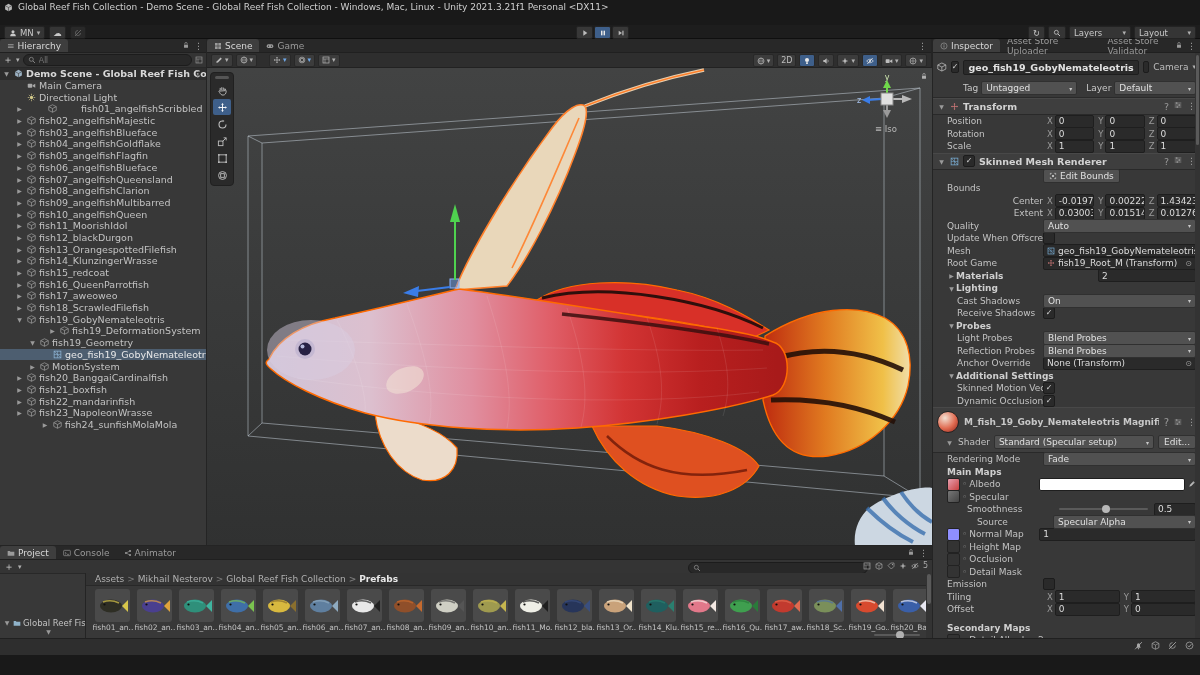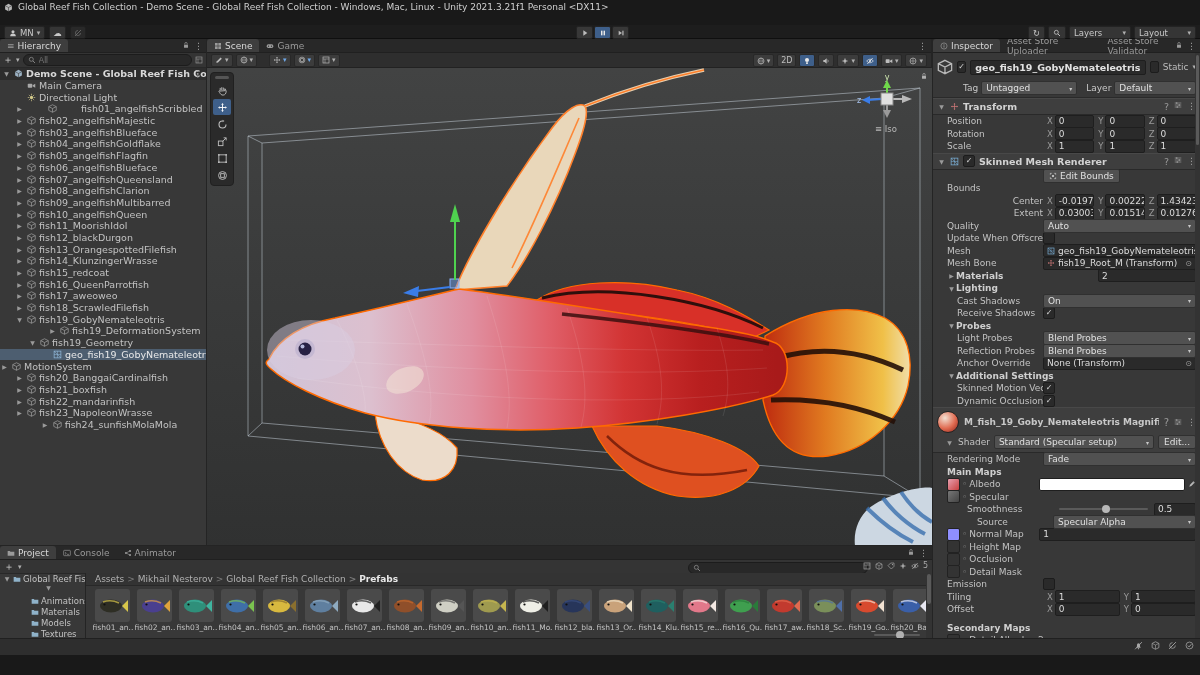--- a/index.html
+++ b/index.html
@@ -618,21 +618,21 @@
         </div>
         <div class="hrow sel" style="padding-left: 41px;">
           <span class="arrow"></span>
 
           <svg class="i s9 glyph" style="color:#8fb6d8">
             <use href="#sy-mesh"></use>
           </svg>
           <span>geo_fish19_GobyNemateleotris</span>
           <span class="kebab hdr-only"></span>
         </div>
-        <div class="hrow" style="">
+        <div class="hrow" style="padding-left: 28px;">
           <span class="arrow">▶</span>
 
           <svg class="i s9 glyph" style="color:#9a9a9a">
             <use href="#sy-cube"></use>
           </svg>
 
           <span>MotionSystem</span>
           <span class="kebab hdr-only"></span>
         </div>
         <div class="hrow" style="padding-left: 15px;">
@@ -947,21 +947,21 @@
     </span>
 
     <div class="ihead">
       <div class="inamerow">
         <svg class="bigicon glyph">
             <use href="#sy-cube"></use>
           </svg>
         <span class="cb">✓</span>
         <span class="namefield">geo_fish19_GobyNemateleotris</span>
         <span class="cb"></span>
-        <span style="font-size:9px;color:#bdbdbd">Static</span>
+        <span style="font-size:9px;color:#bdbdbd">Camera</span>
         <span class="caret">▾</span>
       </div>
       <div class="tagrow">
         <span>Tag</span>
         <span class="dd" style="width:86px">
             <span>Untagged</span>
             <span class="dc">▾</span>
           </span>
         <span style="margin-left:6px">Layer</span>
         <span class="dd" style="flex:1">
@@ -1085,21 +1085,21 @@
     <div class="irow">
         <span class="lbl">Mesh</span>
         <span class="objfield">
           <svg class="i s8 glyph" style="color:#7ab0d8">
             <use href="#sy-mesh"></use>
           </svg>
           <span>geo_fish19_GobyNemateleotris</span>
         </span>
       </div>
     <div class="irow">
-        <span class="lbl">Mesh Bone</span>
+        <span class="lbl">Root Game</span>
         <span class="objfield">
           <svg class="i s8 glyph" style="color:#c77">
             <use href="#sy-move"></use>
           </svg>
           <span>fish19_Root_M (Transform)</span>
           <span class="oc">⊙</span>
         </span>
       </div>
     <div class="irow">
         <span class="foldarrow">▶</span>
@@ -1332,21 +1332,21 @@
           </svg>
         <svg class="i s8 glyph">
             <use href="#sy-eyeslash"></use>
           </svg>
         <span style="font-size:8px">5</span>
       </span>
     </div>
 
     <div class="ptree">
 
-    <div class="prow" style="padding-left: 3px;">
+    <div class="prow" style="padding-left: 3px; margin-top: 44px;">
           <span class="arrow">▼</span>
           <svg class="i s8 glyph" style="color:#8fb2c9">
             <use href="#sy-folder"></use>
           </svg>
           <span>Global Reef Fis</span>
         </div>
         <div class="prow" style="padding-left: 12px; flex-direction: column;">
           <span class="arrow">▼</span>
           <svg class="i s8 glyph" style="color:#8fb2c9">
             <use href="#sy-folder"></use>

